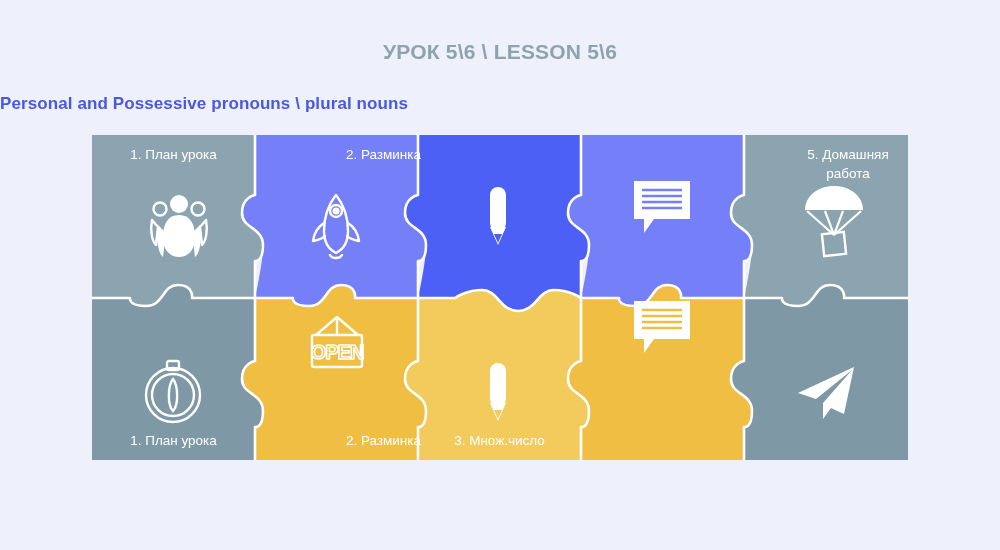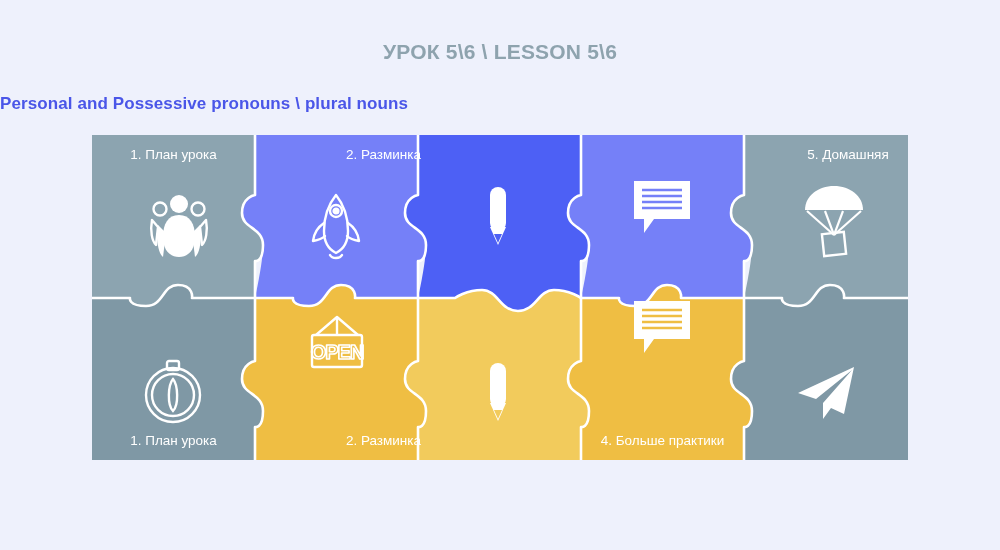--- a/index.html
+++ b/index.html
@@ -250,21 +250,22 @@
     </svg>
 
     <div class="labels">
 
       <div class="plabel top col0">1. План урока</div>
       <div class="plabel top col1">2. Разминка</div>
       <div class="plabel top col2">
       </div>
       <div class="plabel top col4">
         <div>5. Домашняя</div>
+        <div>работа</div>
       </div>
 
       <div class="plabel bot col0">1. План урока</div>
       <div class="plabel bot col1">2. Разминка</div>
-      <div class="plabel bot col3">4. Больше практики</div>
+      <div class="plabel bot col2">3. Множ.число</div>
     </div>
 
   </div>
 </div>
 
 </body></html>

